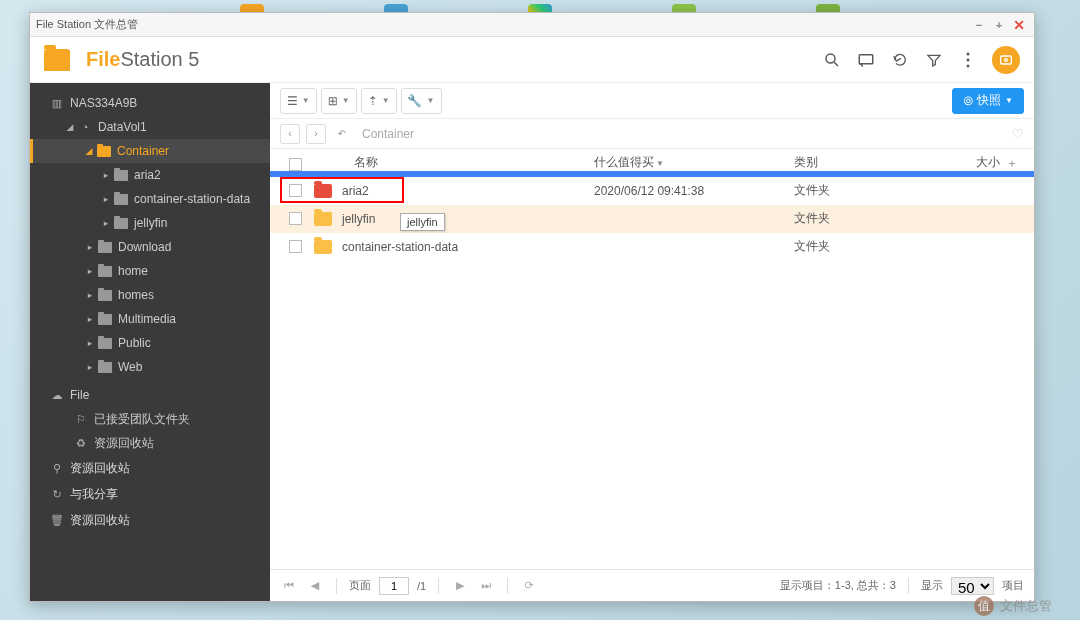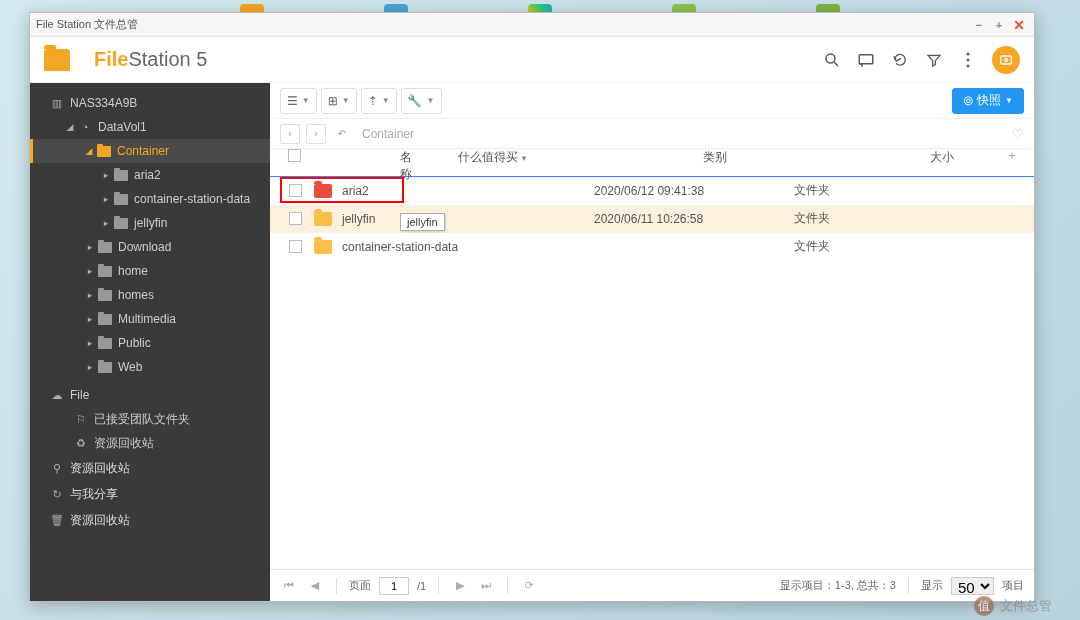--- a/index.html
+++ b/index.html
@@ -56,21 +56,21 @@
     }
     .titlebar .wbtn.close { color: #e74c3c; font-size: 14px;}
 
     .appbar {
       height: 46px;
       display: flex;
       align-items: center;
       padding: 0 14px;
       border-bottom: 1px solid #eee;
     }
-    .app-logo { display: flex; align-items: center; gap: 24px; }
+    .app-logo { display: flex; align-items: center; gap: 16px; }
     .app-logo-ic {
       width: 26px; height: 22px;
       background: #f5a623;
       border-radius: 3px 3px 0 0;
       position: relative;
     }
     .app-logo-ic::before{
       content:""; position:absolute; top:-4px; left:0; width:12px; height:4px;
       background:#f5a623; border-radius:2px 2px 0 0;
     }
@@ -160,25 +160,24 @@
       border-bottom: 1px solid #eee;
       color: #888;
     }
     .nbtn { width:20px; height:20px; border:1px solid #ddd; border-radius:2px; display:flex;align-items:center;justify-content:center;font-size:10px;cursor:pointer;color:#999;}
     .navbar .path { color:#aaa; margin-left:4px;}
     .navbar .spacer{flex:1;}
     .heart { font-size:14px; color:#ccc; cursor:pointer;}
 
     .table-head {
       height: 28px;
-      display: flex; align-items: flex-start;
-      border-bottom: 1px solid #3b82f6;
+      display: flex; align-items: flex-end;
+      border-bottom: 6px solid #3b82f6;
       font-size: 12px; color: #555;
       padding: 0 10px;
-      gap: 46px;
     }
     .col-check { width: 30px; display:flex; justify-content:center;}
     .col-name { flex: 1; padding-left: 44px;}
     .col-date { width: 200px; }
     .col-type { width: 150px; }
     .col-size { width: 56px; text-align: right;}
     .col-plus { width: 24px; text-align:center; color:#999;}
     .sort-caret{font-size:8px;color:#888;margin-left:2px;}
 
     .rows { flex:1; overflow:auto; position:relative;}
@@ -461,21 +460,20 @@
           <div class="col-plus"></div>
         </div>
         <div class="row hover">
           <div class="row-check">
               <div class="chk"></div>
             </div>
           <div class="col-name">
               <span class="file-ic"></span>
               <span>jellyfin</span>
             </div>
-          <div class="col-date">2020/06/11 10:26:58</div>
           <div class="col-type">文件夹</div>
           <div class="col-size"></div>
           <div class="col-plus"></div>
         </div>
         <div class="row">
           <div class="row-check">
               <div class="chk"></div>
             </div>
           <div class="col-name">
               <span class="file-ic"></span>

